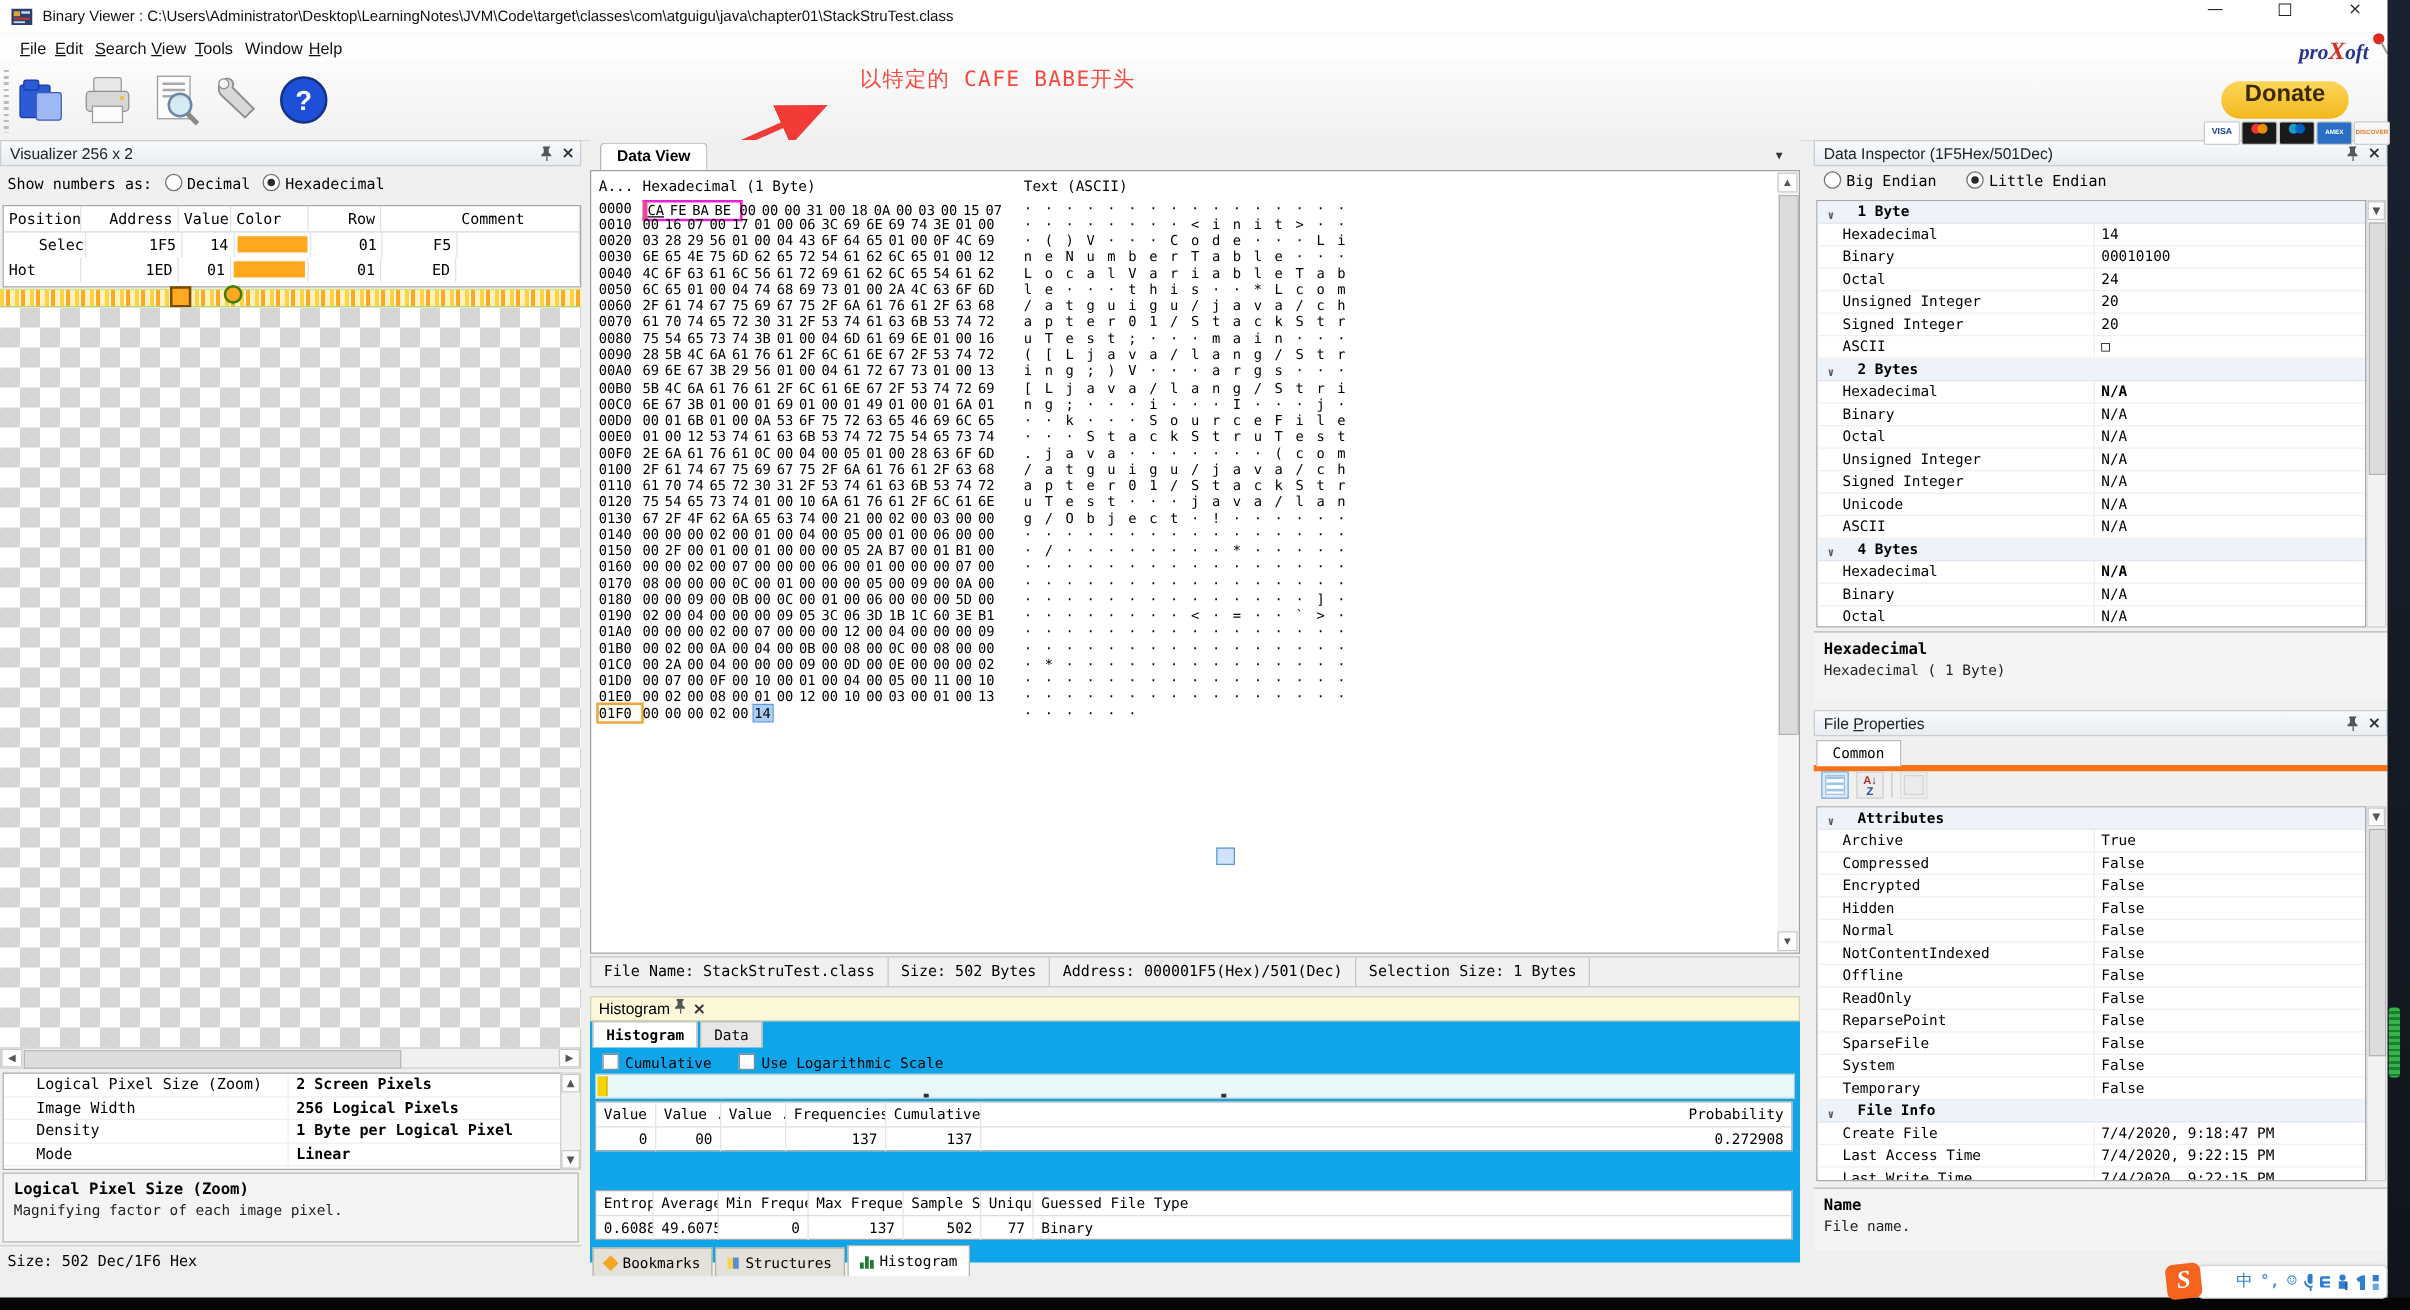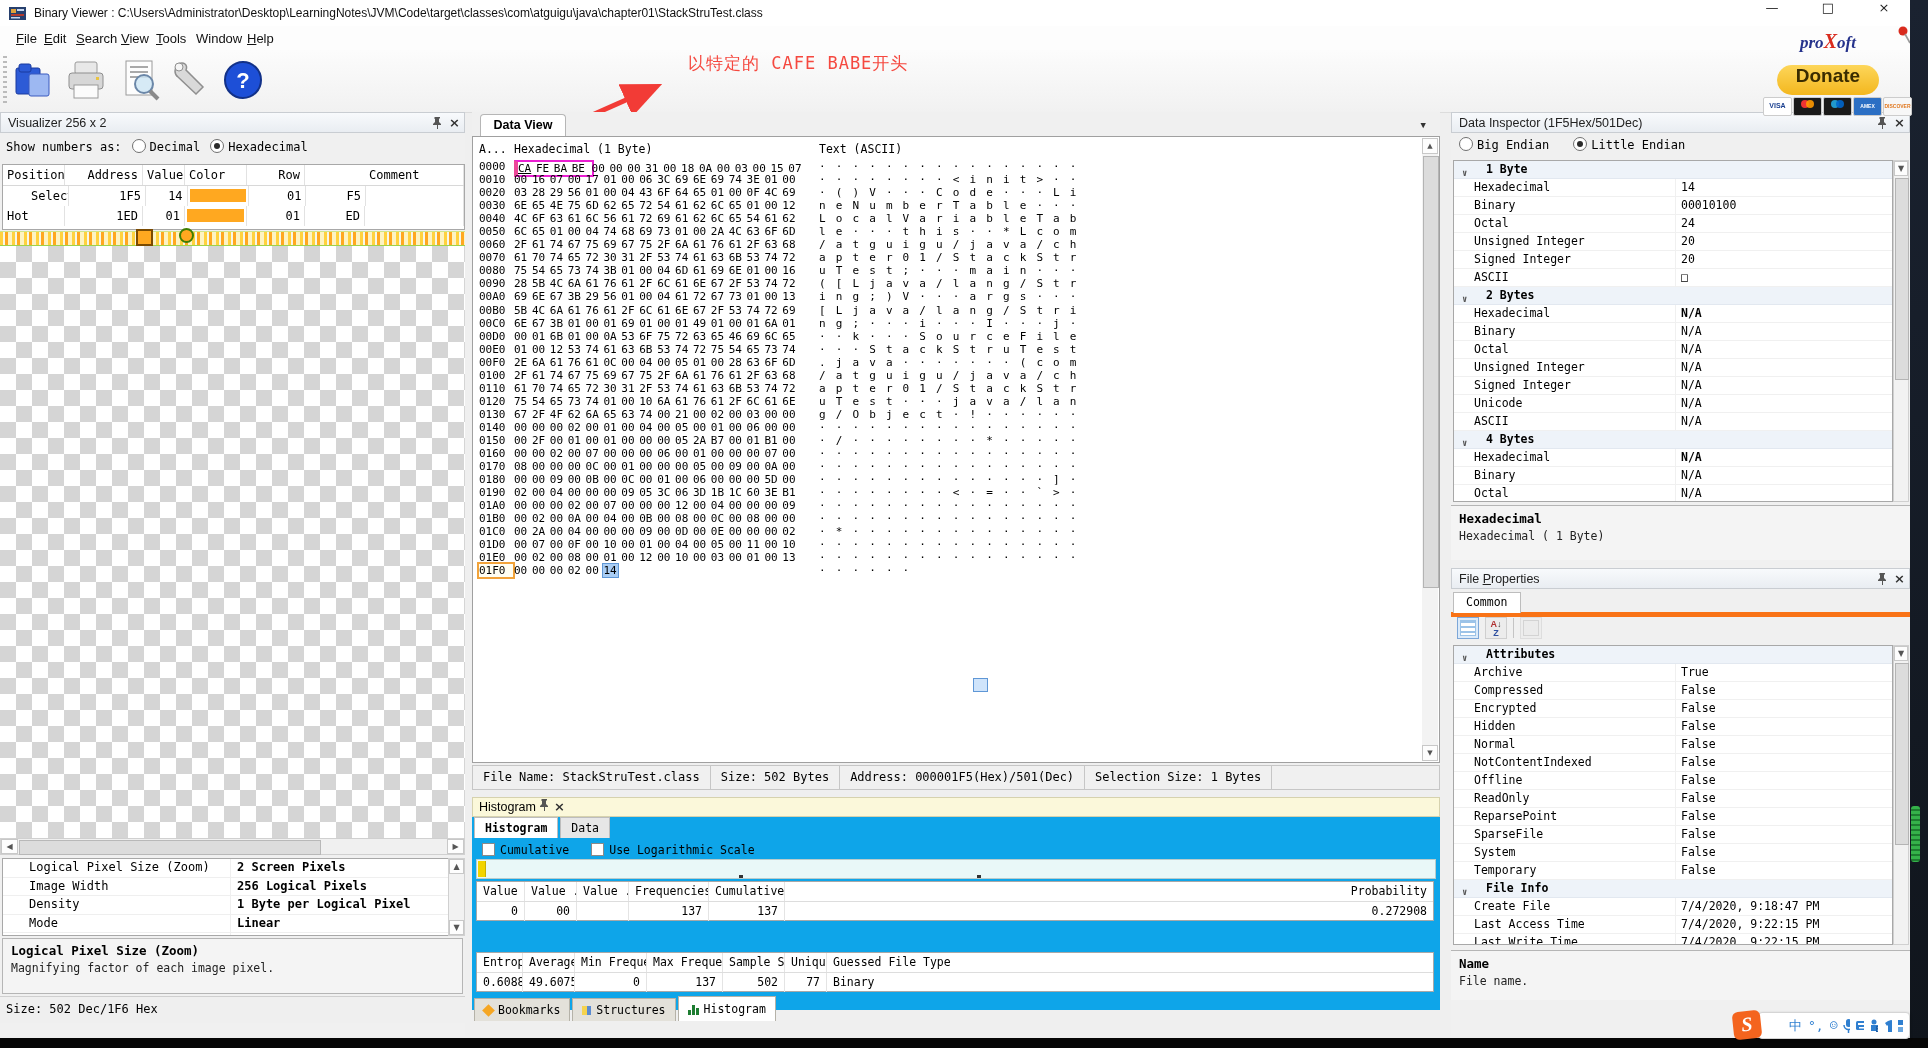--- a/index.html
+++ b/index.html
@@ -17,21 +17,21 @@
   #menubar{left:0;top:26px;width:1928px;height:24px;background:#fdfdfd;border-bottom:1px solid #ececec;}
   .menuitem{position:absolute;top:3px;font:13px "Liberation Sans",sans-serif;color:#111;padding:2px 4px;}
   #toolbar{left:0;top:50px;width:1928px;height:62px;
            background:linear-gradient(#fcfcfc,#f1f1f1);border-bottom:1px solid #dcdcdc;}
   #grip{left:3px;top:56px;width:4px;height:50px;background:repeating-linear-gradient(#bbb 0 2px,transparent 2px 5px);}
   .tbicon{position:absolute;top:58px;width:42px;height:44px;}
   
   #annotation{left:688px;top:52px;font:17px "DejaVu Sans Mono",monospace;color:#f5483f;letter-spacing:1px;}
   #arrow-svg{left:535px;top:78px;}
   
-  #logo{left:1800px;top:30px;width:95px;font:italic bold 17px "Liberation Serif",serif;color:#26338c;text-align:left;}
+  #logo{left:1800px;top:30px;width:95px;font:italic bold 17px "Liberation Serif",serif;color:#26338c;text-align:right;}
   #logo .x{color:#d92b1e;font-size:20px;}
   #donate{left:1777px;top:65px;width:102px;height:30px;background:linear-gradient(#fdd65a,#f3b71e);
           border-radius:15px;text-align:center;line-height:30px;font:bold 19px "Liberation Sans",sans-serif;color:#3a2c00;}
   .card{position:absolute;top:97px;width:27px;height:17px;border:1px solid #ccc;border-radius:2px;
         font:bold 7px "Liberation Sans",sans-serif;text-align:center;line-height:16px;overflow:hidden;}
 
   
   .phead{position:absolute;height:21px;background:linear-gradient(#f8fafc,#e9edf2);border:1px solid #c9cdd2;
          font:12.5px "Liberation Sans",sans-serif;color:#222;line-height:20px;padding-left:7px;box-sizing:border-box;}
   .phead .hbtns{position:absolute;right:4px;top:0;height:20px;display:flex;gap:6px;align-items:center;}

